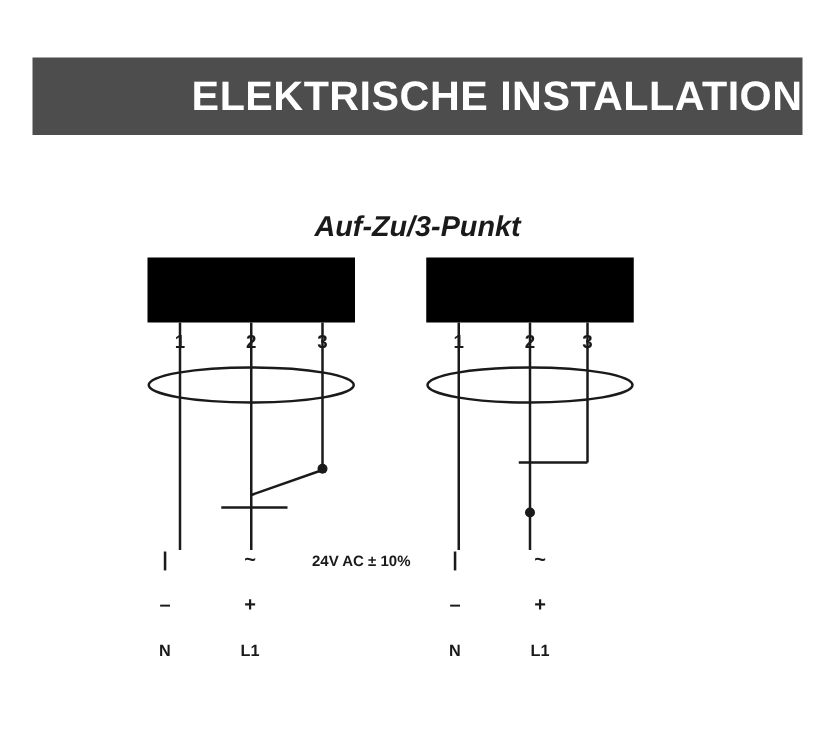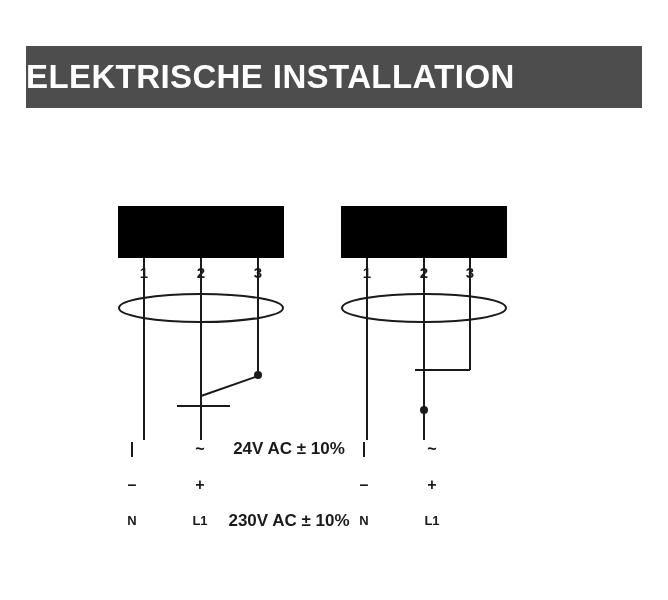--- a/index.html
+++ b/index.html
@@ -19,21 +19,21 @@
   
   .banner {
     position: absolute;
     left: 26px;
     top: 46px;
     width: 616px;
     height: 62px;
     background: #4d4d4d;
     display: flex;
     align-items: center;
-    justify-content: flex-start;
+    justify-content: flex-end;
   }
   .banner-title {
     color: #ffffff;
     font-size: 33px;
     font-weight: bold;
     letter-spacing: 0.4px;
     white-space: nowrap;
   }
 
   
@@ -94,40 +94,41 @@
   }
   .cell.sym {
     font-size: 16px;
     font-weight: bold;
   }
   .cell.lbl {
     font-size: 13px;
     font-weight: bold;
   }
   .cell.spec {
-    font-size: 17px;
+    font-size: 12px;
     font-weight: bold;
   }
 
   
   .c-l1  { left: 112px; width: 40px; }   
   .c-l2  { left: 180px; width: 40px; }   
   .c-spec{ left: 224px; width: 130px; text-align: center; }
   .c-r1  { left: 344px; width: 40px; }   
   .c-r2  { left: 412px; width: 40px; }
 </style>
 </head>
 <body>
 
 <div class="banner">
   <div class="banner-title">ELEKTRISCHE INSTALLATION</div>
 </div>
 
 <div class="diagram">
 
+  <div class="diagram-title">Auf-Zu/3-Punkt</div>
 
   <svg class="wiring-svg" viewBox="0 0 668 460" xmlns="http://www.w3.org/2000/svg">
 
     <rect x="118" y="88" width="166" height="52" fill="#000000"></rect>
 
     <line x1="144" y1="140" x2="144" y2="322" stroke="#1a1a1a" stroke-width="2"></line>
     <line x1="201" y1="140" x2="201" y2="278" stroke="#1a1a1a" stroke-width="2"></line>
     <line x1="258" y1="140" x2="258" y2="258" stroke="#1a1a1a" stroke-width="2"></line>
 
     <ellipse cx="201" cy="190" rx="82" ry="14" fill="none" stroke="#1a1a1a" stroke-width="2"></ellipse>
@@ -177,19 +178,18 @@
     <div class="legend-row r2">
       <span class="cell sym c-l1">–</span>
       <span class="cell sym c-l2">+</span>
       <span class="cell sym c-r1">–</span>
       <span class="cell sym c-r2">+</span>
     </div>
 
     <div class="legend-row r3">
       <span class="cell lbl c-l1">N</span>
       <span class="cell lbl c-l2">L1</span>
-      <span class="cell spec c-spec">230V AC ± 10%</span>
       <span class="cell lbl c-r1">N</span>
       <span class="cell lbl c-r2">L1</span>
     </div>
 
   </div>
 </div>
 
 </body></html>

